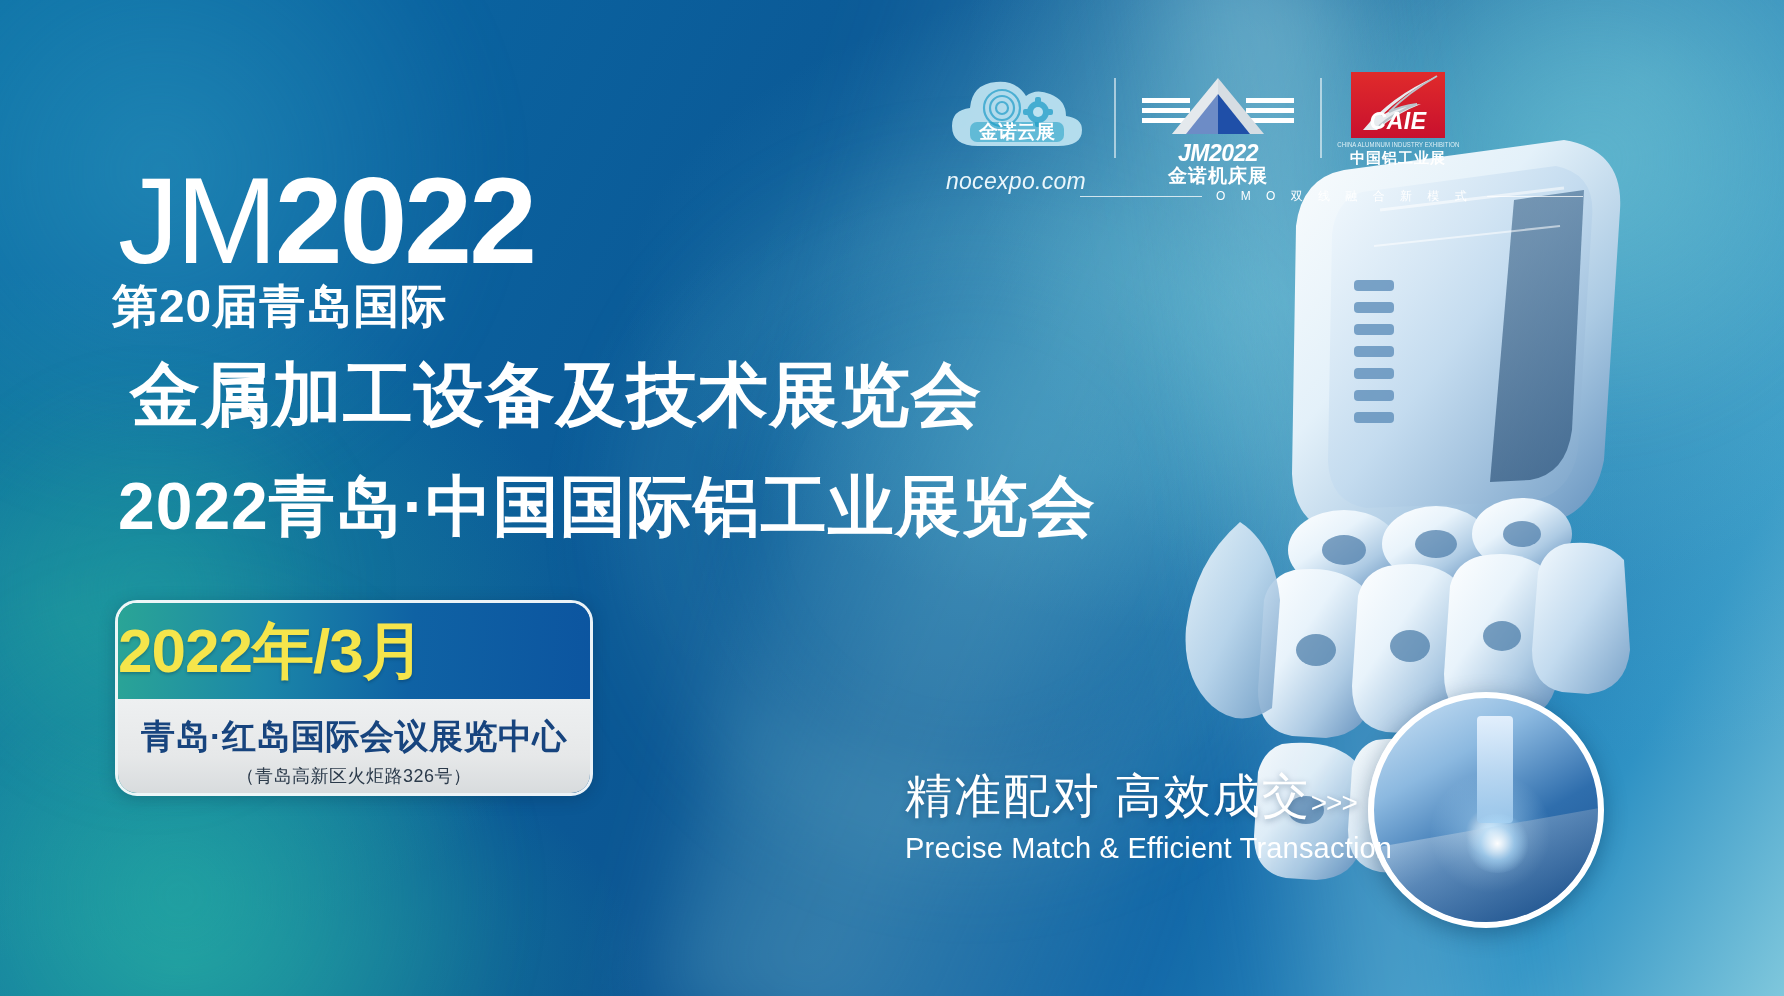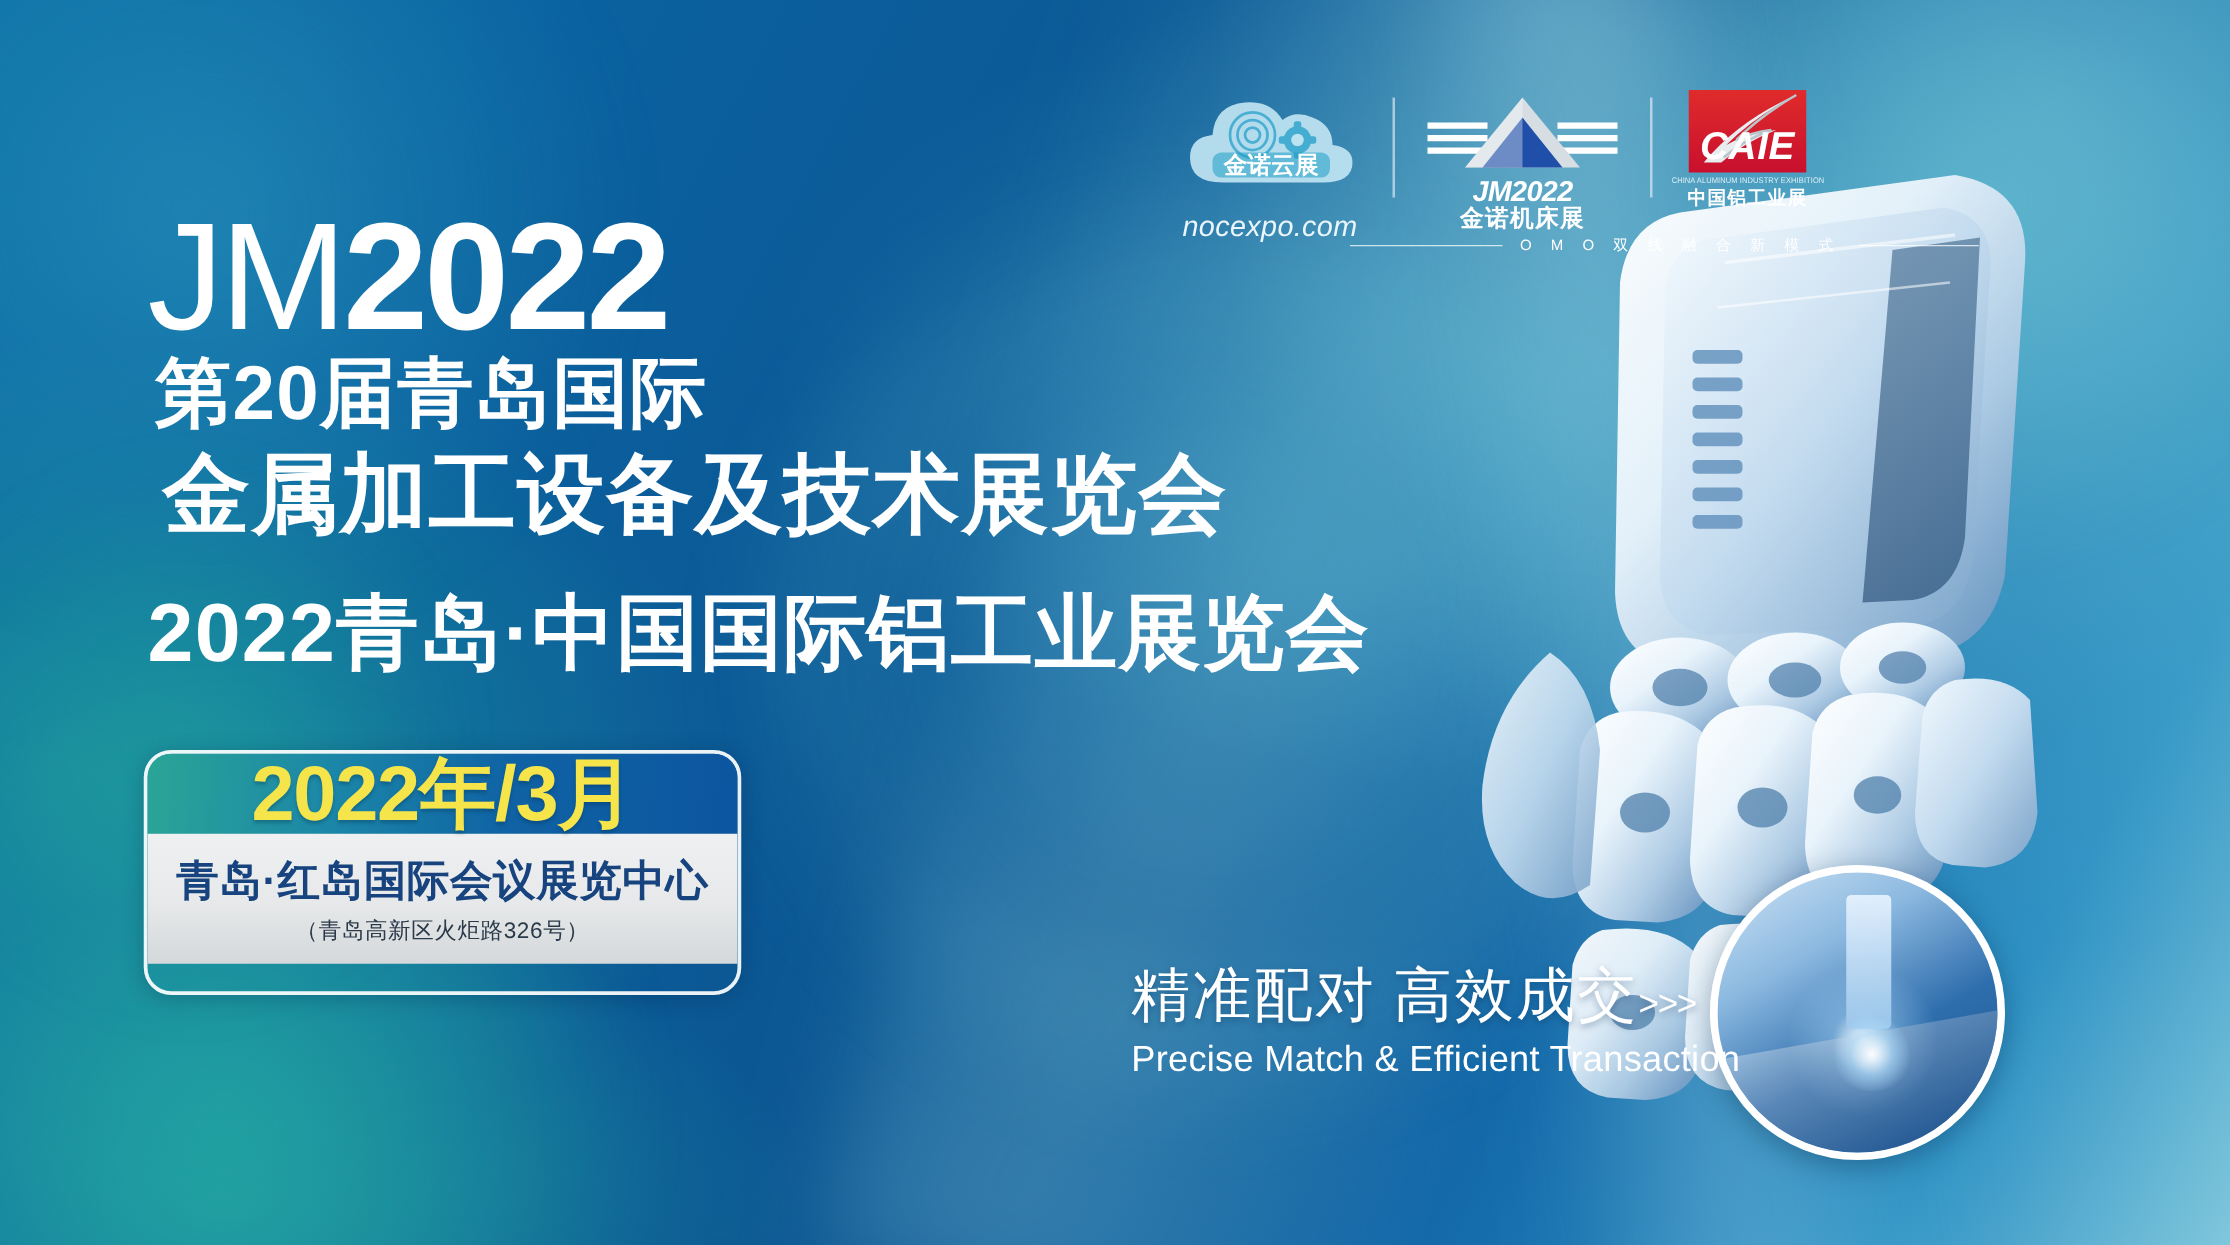--- a/index.html
+++ b/index.html
@@ -55,47 +55,47 @@
   .tri-wrap { width:160px; height:72px; position:relative; }
   .tri-txt { text-align:center; margin-top:-2px; }
   .tri-jm { font-size:23px; font-weight:700; color:#fff; font-style:italic; letter-spacing:-.5px; line-height:1; }
   .tri-cn { font-size:19px; font-weight:700; color:#fff; letter-spacing:1px; line-height:1.15; }
 
   
   .caie-wrap { width:108px; }
   .caie-box { position:relative; width:94px; height:66px; margin:0 auto;
     background:linear-gradient(180deg,#e02b2b,#c8102e); overflow:hidden; }
   .caie-txt { position:absolute; left:0; right:0; bottom:3px; text-align:center;
-    font-size:31px; font-weight:700; font-style:italic; color:#fff; letter-spacing:.5px; }
+    font-size:23px; font-weight:700; font-style:italic; color:#fff; letter-spacing:.5px; }
   .caie-en { text-align:center; font-size:6.5px; color:#dff0f6; letter-spacing:.1px;
     transform:scaleX(.92); margin-top:3px; white-space:nowrap; }
   .caie-cn { text-align:center; font-size:15px; font-weight:700; color:#fff; letter-spacing:1px; margin-top:1px; }
 
   
   .omo { position:absolute; left:1080px; top:188px; display:flex; align-items:center; gap:14px; }
   .omo-line { width:122px; height:1px; background:rgba(255,255,255,.75); }
   .omo-line.r { width:96px; }
   .omo-txt { font-size:12px; color:#fff; letter-spacing:6px; white-space:nowrap; }
 
   
   .jm-logo { position:absolute; left:118px; top:160px; font-size:122px; font-weight:700;
     color:#fff; letter-spacing:-3px; line-height:1; }
   .jm-logo .thin { font-weight:400; }
 
   .tline { position:absolute; color:#fff; font-weight:700; line-height:1.06;
     letter-spacing:1px; white-space:nowrap; }
-  .t1 { left:124px; top:282px; font-size:61px; }
+  .t1 { left:112px; top:282px; font-size:46px; }
   .t2 { left:112px; top:358px; font-size:70px;margin-left:18px; }
   .t3 { left:118px; top:472px; font-size:66px; letter-spacing:1px; }
 
   
   .card { position:absolute; left:115px; top:600px; width:478px; height:196px;
     border:3px solid rgba(255,255,255,.92); border-radius:22px; overflow:hidden;
     box-shadow:0 3px 16px rgba(0,30,60,.25); }
-  .card-top { height:64px; display:flex; align-items:center; justify-content:center;
+  .card-top { height:96px; display:flex; align-items:center; 
     background:linear-gradient(95deg,#2aa596 0%, #1b86a8 32%, #0f62a4 62%, #0c55a0 100%); }
   .card-date { font-size:62px; font-weight:700; color:#f5e54b; letter-spacing:-1px;
     text-shadow:0 2px 3px rgba(0,40,70,.30); }
   .card-bot { height:104px; background:linear-gradient(180deg,#eef0f1 0%, #e6e8e9 55%, #d4d8da 100%);
     display:flex; flex-direction:column; align-items:center; justify-content:center; gap:4px; }
   .card-venue { font-size:34px; font-weight:700; color:#17447e; letter-spacing:.5px; }
   .card-addr { font-size:18px; color:#2b3a4a; letter-spacing:.5px; }
 
   
   .slogan { position:absolute; left:905px; top:765px; }

